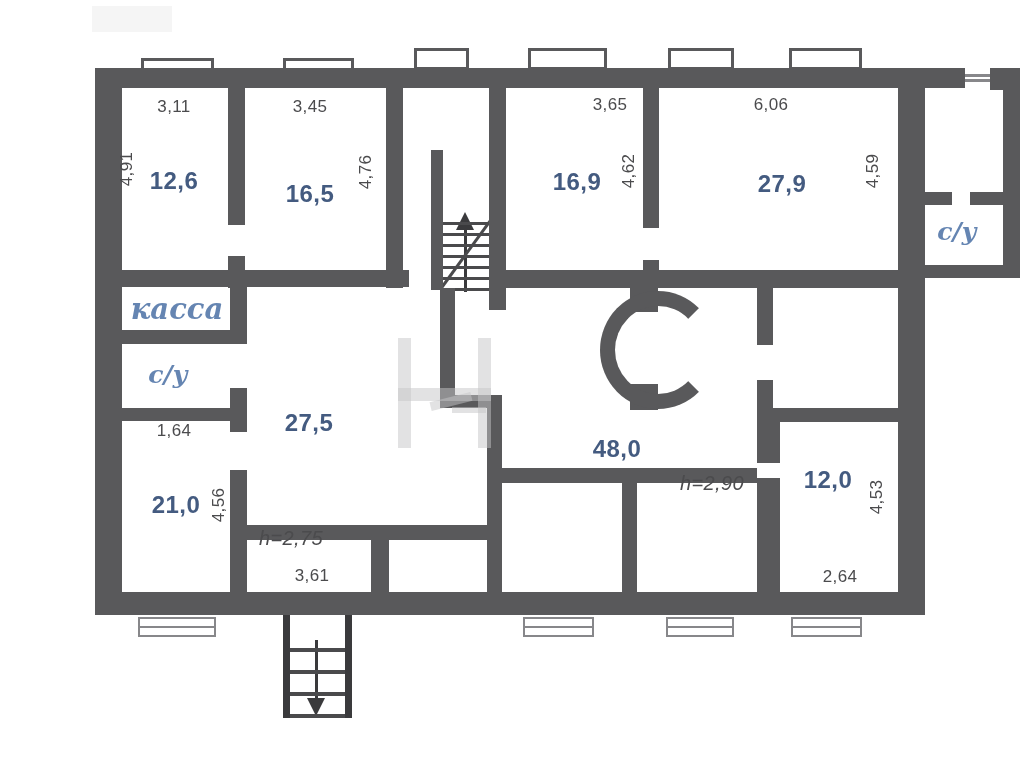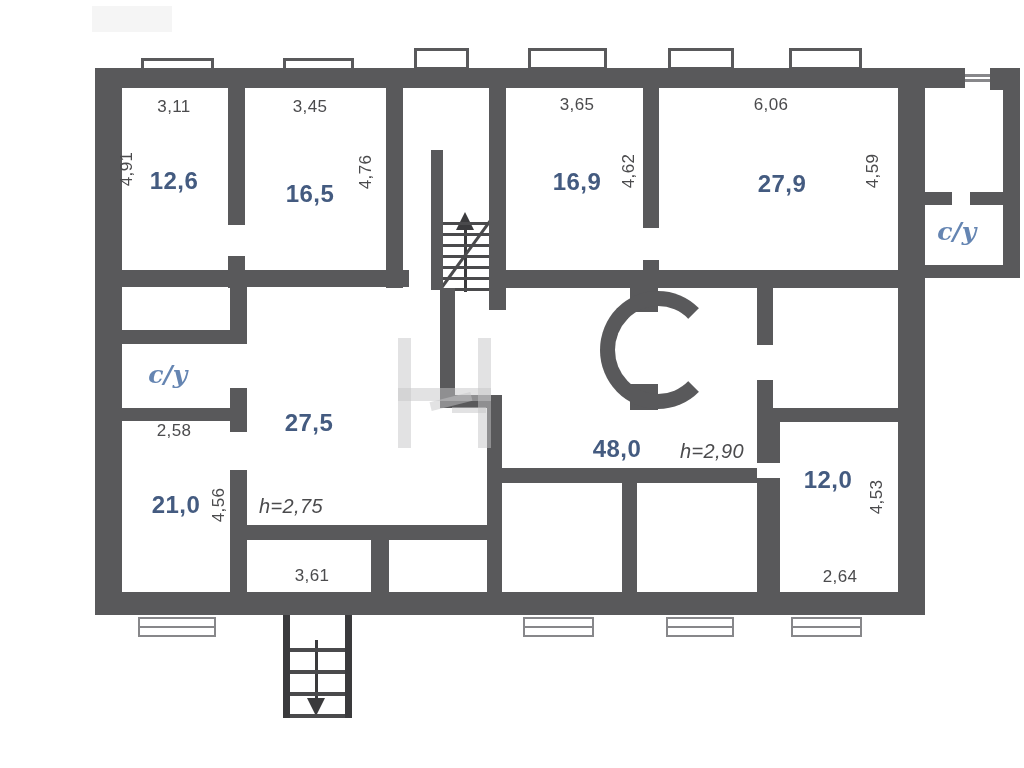--- a/index.html
+++ b/index.html
@@ -18,21 +18,21 @@
   .vline{position:absolute;background:#3a3a3c;width:3px;}
   .diag{position:absolute;background:#4a4a4c;height:3px;transform-origin:0 50%;}
   .triup{position:absolute;width:0;height:0;border-left:9px solid transparent;border-right:9px solid transparent;border-bottom:18px solid #3a3a3c;}
   .tridown{position:absolute;width:0;height:0;border-left:9px solid transparent;border-right:9px solid transparent;border-top:18px solid #3a3a3c;}
   .wm{position:absolute;background:#c6c6c8;opacity:.5;}
   .arc{position:absolute;left:600px;top:291px;width:116px;height:118px;box-sizing:border-box;
        border:15px solid #59595b;border-right-color:transparent;border-radius:50%;}
   .lbl{position:absolute;transform:translate(-50%,-50%);white-space:nowrap;color:#4b4b4d;}
   .dim{font-size:17px;letter-spacing:.4px;}
   .rot{transform:translate(-50%,-50%) rotate(-90deg);}
-  .ital{font-style:italic;}
+  .ital{font-style:italic;margin-top:32px;}
   .area{font-size:24px;font-weight:bold;color:#445b80;letter-spacing:.4px;}
   .name{font-family:"DejaVu Serif","Liberation Serif",serif;font-style:italic;font-weight:bold;
         font-size:29px;color:#6585b2;}
   .name.small{font-size:25px;}
 </style>
 </head>
 <body>
 
 <div id="plan">
 
@@ -137,31 +137,32 @@
   <div class="arc"></div>
 
   <div class="lbl dim" style="left:174px;top:107px">3,11</div>
   <div class="lbl dim rot" style="left:127px;top:169px">4,91</div>
   <div class="lbl area" style="left:174px;top:181px">12,6</div>
 
   <div class="lbl dim" style="left:310px;top:107px">3,45</div>
   <div class="lbl dim rot" style="left:366px;top:172px">4,76</div>
   <div class="lbl area" style="left:310px;top:194px">16,5</div>
 
-  <div class="lbl dim" style="left:577px;top:105px">3,65</div>
+  <div class="lbl dim" style="left:610px;top:105px">3,65</div>
   <div class="lbl dim rot" style="left:629px;top:171px">4,62</div>
   <div class="lbl area" style="left:577px;top:182px">16,9</div>
 
   <div class="lbl dim" style="left:771px;top:105px">6,06</div>
   <div class="lbl dim rot" style="left:873px;top:171px">4,59</div>
   <div class="lbl area" style="left:782px;top:184px">27,9</div>
 
+  <div class="lbl name" style="left:177px;top:309px">касса</div>
   <div class="lbl name small" style="left:168px;top:374px">с/у</div>
 
-  <div class="lbl dim" style="left:174px;top:431px">2,58</div>
+  <div class="lbl dim" style="left:174px;top:431px">1,64</div>
   <div class="lbl dim rot" style="left:219px;top:505px">4,56</div>
   <div class="lbl area" style="left:176px;top:505px">21,0</div>
 
   <div class="lbl area" style="left:309px;top:423px">27,5</div>
   <div class="lbl dim ital" style="left:291px;top:506px;font-size:20px">h=2,75</div>
 
   <div class="lbl dim" style="left:312px;top:576px">3,61</div>
 
   <div class="lbl area" style="left:617px;top:449px">48,0</div>
   <div class="lbl dim ital" style="left:712px;top:451px;font-size:20px">h=2,90</div>

